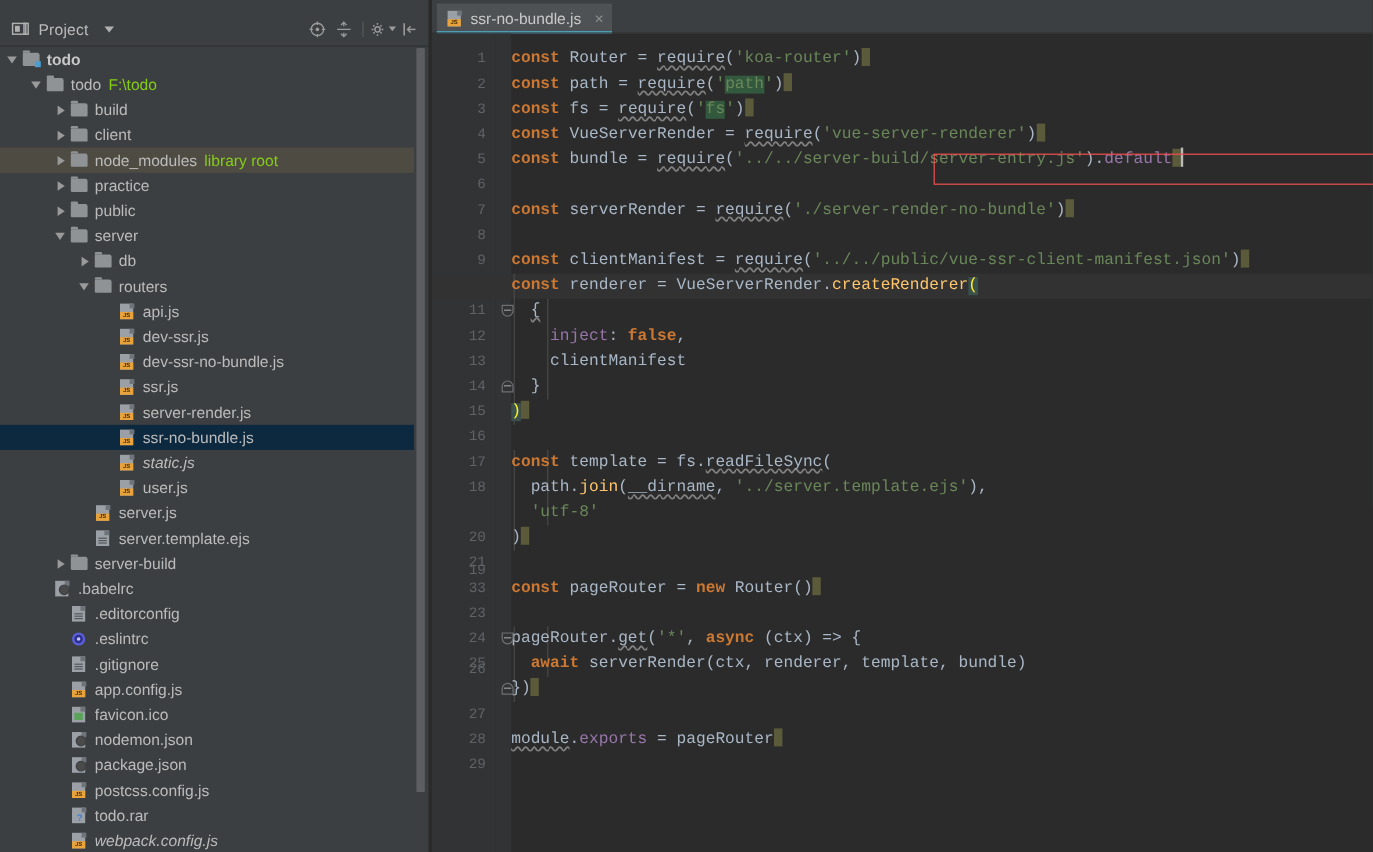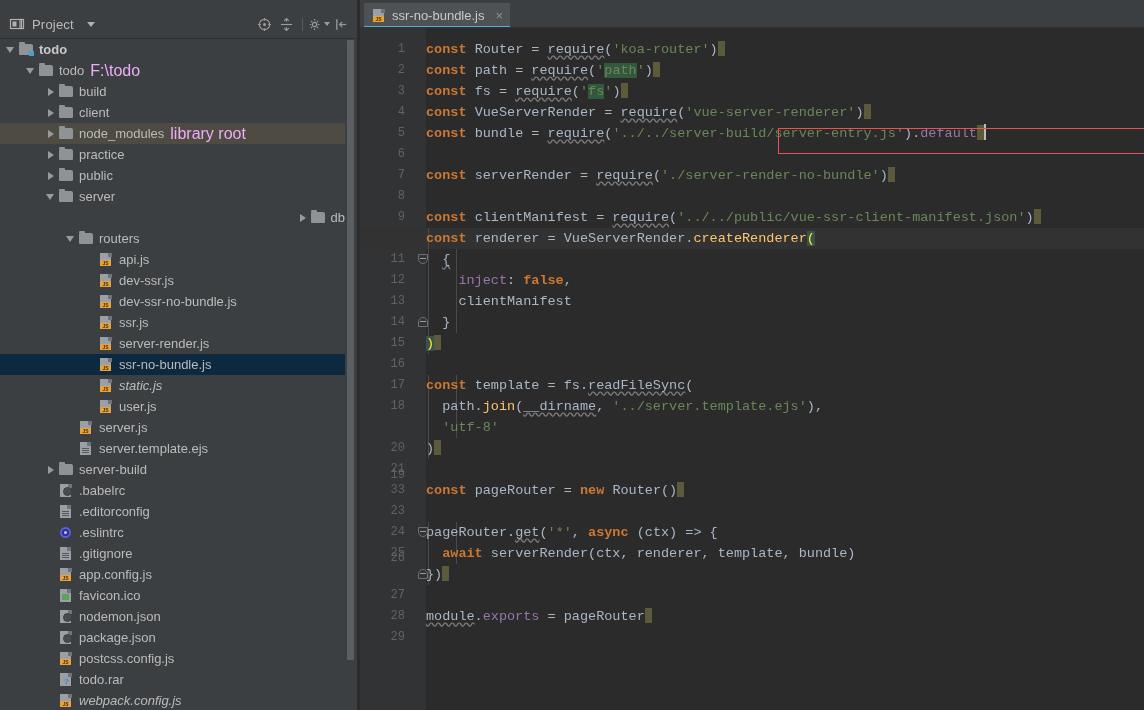--- a/index.html
+++ b/index.html
@@ -57,21 +57,21 @@
     border-left:6px solid #9a9a9a;
   }
   .arrow.open:after{
     content:"";position:absolute;left:0px;top:2px;
     border-left:4px solid transparent;border-right:4px solid transparent;
     border-top:6px solid #9a9a9a;
   }
   .ticon{width:15px;height:15px;flex:0 0 15px;margin-right:5px;position:relative;}
   .tlabel{font-size:13px;}
   .tlabel.bold{font-weight:bold;color:#c8c8c8;}
-  .thint{font-size:16px;color:#f0abfc;margin-left:6px;}
+  .thint{font-size:13px;color:#84cc16;margin-left:6px;}
 
   
   .ic-folder{
     width:14px;height:11px;background:#8f9396;border-radius:1px 2px 1px 1px;
     position:absolute;top:2px;left:0;
   }
   .ic-folder:before{
     content:"";position:absolute;left:0;top:-2px;width:6px;height:2px;background:#8f9396;border-radius:1px 1px 0 0;
   }
   .ic-folder.badge:after{
@@ -309,21 +309,21 @@
           </span>
           <span class="tlabel">public</span>
         </div>
         <div class="row" style="padding-left: 46px;">
           <span class="arrow open"></span>
           <span class="ticon">
             <span class="ic-folder"></span>
           </span>
           <span class="tlabel">server</span>
         </div>
-        <div class="row" style="padding-left: 66px; justify-content: flex-end;">
+        <div class="row" style="padding-left: 66px;">
           <span class="arrow closed"></span>
           <span class="ticon">
             <span class="ic-folder"></span>
           </span>
           <span class="tlabel">db</span>
         </div>
         <div class="row" style="padding-left: 66px;">
           <span class="arrow open"></span>
           <span class="ticon">
             <span class="ic-folder"></span>
@@ -436,21 +436,21 @@
           </span>
           <span class="tlabel">server.template.ejs</span>
         </div>
         <div class="row" style="padding-left: 46px;">
           <span class="arrow closed"></span>
           <span class="ticon">
             <span class="ic-folder"></span>
           </span>
           <span class="tlabel">server-build</span>
         </div>
-        <div class="row" style="padding-left: 46px;">
+        <div class="row" style="padding-left: 32px;">
           <span class="arrow"></span>
           <span class="ticon">
             <span class="ic-json">
               <span class="pg"></span>
               <span class="fold"></span>
               <span class="gear"></span>
             </span>
           </span>
           <span class="tlabel">.babelrc</span>
         </div>

